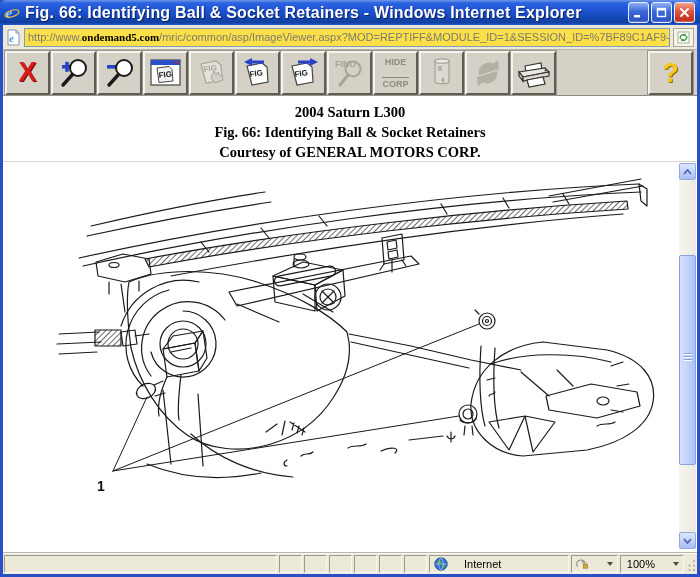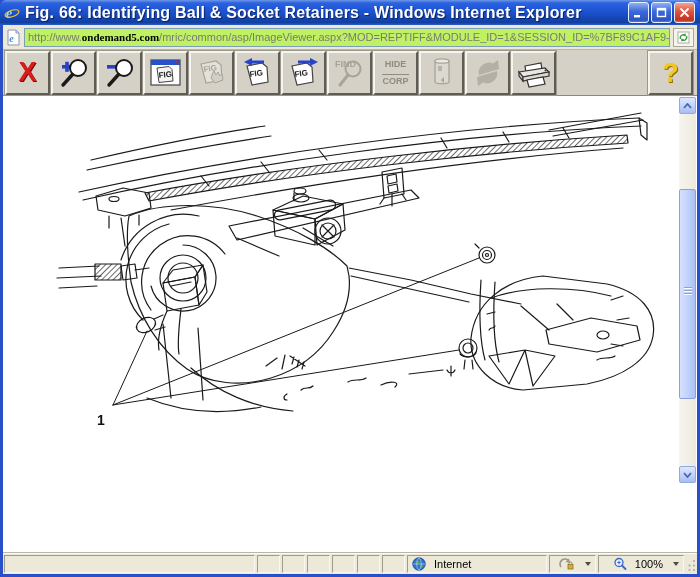--- a/index.html
+++ b/index.html
@@ -32,21 +32,21 @@
   .win-btn.blue{ background:linear-gradient(180deg,#8fb0f2 0%,#3c68da 45%,#2c55c0 90%,#4f7ae0 100%); }
   .win-btn.red { background:linear-gradient(180deg,#f2a490 0%,#dd5540 45%,#c23220 90%,#e06a50 100%); }
 
   
   .addressbar{
     position:absolute; left:3px; top:25px; width:694px; height:25px;
     background:#ece9d8; border-bottom:1px solid #b9b5a8;
     display:flex; align-items:center; padding:2px 3px; gap:3px;
   }
   .url-field{
-    flex:1; height:19px; background:#bef264; border:1px solid #7f9db9;
+    flex:1; height:19px; background:#fde047; border:1px solid #7f9db9;
     display:flex; align-items:center; padding:0 3px; overflow:hidden;
     font-size:11px; white-space:nowrap; cursor:text;text-align:right;
   }
   .url-prefix,.url-path{ color:#7a7a72; }
   .url-domain{ color:#000; font-weight:bold;font-family:Liberation Serif, serif; }
   .go-btn{
     width:21px; height:19px; background:#f4f3ec; border:1px solid #aaa79a;
     display:flex; align-items:center; justify-content:center; cursor:default;
   }
 
@@ -61,21 +61,21 @@
     border:2px solid; border-color:#f6f4ef #5f5c55 #5f5c55 #f6f4ef;
     outline:1px solid #9a978c;
     display:flex; align-items:center; justify-content:center; cursor:pointer;
   }
   .tbtn.help{ position:absolute; right:4px; top:1px; }
   .xglyph{ font-size:27px; font-weight:bold; color:#d81c1c;
            text-shadow:1px 1px 0 #7c0b0b; font-family:"Liberation Sans",sans-serif; line-height:1; }
   .qglyph{ font-size:27px; font-weight:bold; color:#f4c61e;
            text-shadow:1px 1px 0 #8a6c00; line-height:1; }
   .hideshow{ font-size:9px; font-weight:bold; color:#8e8b80; text-align:center; line-height:10px; }
-  .hideshow .hs1{ display:block; border-bottom:1px solid #8e8b80; padding-bottom:5px; }
+  .hideshow .hs1{ display:block; border-bottom:1px solid #8e8b80; padding-bottom:10px; }
   .hideshow .hs2{ display:block; padding-top:1px; }
 
   
   .content{
     position:absolute; left:3px; top:96px; width:694px; height:456px;
     background:#fff;
   }
   .fig-headings{
     height:66px; text-align:center; padding-top:6px;
     font-family:"Liberation Serif", serif; font-weight:bold;
@@ -108,27 +108,27 @@
                0 3px 0 #8aa0dd, 0 4px 0 #fff; background:#8aa0dd; }
 
   
   .statusbar{
     position:absolute; left:3px; top:552px; width:694px; height:22px;
     background:#ece9d8; border-top:1px solid #b8b5aa; box-shadow:inset 0 1px 0 #fbfaf5;
     display:flex; align-items:flex-end; padding:0 1px 1px 1px; gap:2px;
   }
   .seg{
     height:18px; border:1px solid; border-color:#9d9a8f #f8f7f1 #f8f7f1 #9d9a8f;
-    display:flex; align-items:center; font-size:11px; color:#000; padding:0 4px; gap:8px;
+    display:flex; align-items:center; font-size:11px; color:#000; padding:0 4px; gap:16px;
   }
   .seg.main{ flex:1; }
   .seg.small{ width:23px; }
   .seg.zone{ width:140px; }
   .seg.action{ width:47px; justify-content:flex-end; }
-  .seg.zoomseg{ width:86px; justify-content:flex-end; }
+  .seg.zoomseg{ width:64px; justify-content:flex-end; }
   .caret{ width:0; height:0; border-left:3px solid transparent; border-right:3px solid transparent;
           border-top:4px solid #4c4a42; margin-left:2px; }
   .grip{ width:10px; height:18px; position:relative; }
 </style>
 </head>
 <body>
 
 <div class="window">
 
   <div class="titlebar">
@@ -281,20 +281,25 @@
         <circle cx="30.5" cy="15.5" r="1" fill="#333"></circle>
       </svg>
     </div>
 
     <div class="tbtn help">
       <span class="qglyph">?</span>
     </div>
   </div>
 
   <div class="content">
+    <div class="fig-headings">
+      <div>2004 Saturn L300</div>
+      <div>Fig. 66: Identifying Ball &amp; Socket Retainers</div>
+      <div>Courtesy of GENERAL MOTORS CORP.</div>
+    </div>
 
     <div class="image-region">
 
       <svg class="drawing" width="628" height="345" viewBox="0 0 628 345" fill="none" stroke="#1a1a1a" stroke-width="1.2" stroke-linecap="round" stroke-linejoin="round">
         <defs>
           <pattern id="hatch" patternUnits="userSpaceOnUse" width="4" height="4" patternTransform="rotate(45)">
             <line x1="0" y1="0" x2="0" y2="4" stroke="#1a1a1a" stroke-width="1.3"></line>
           </pattern>
         </defs>
 

